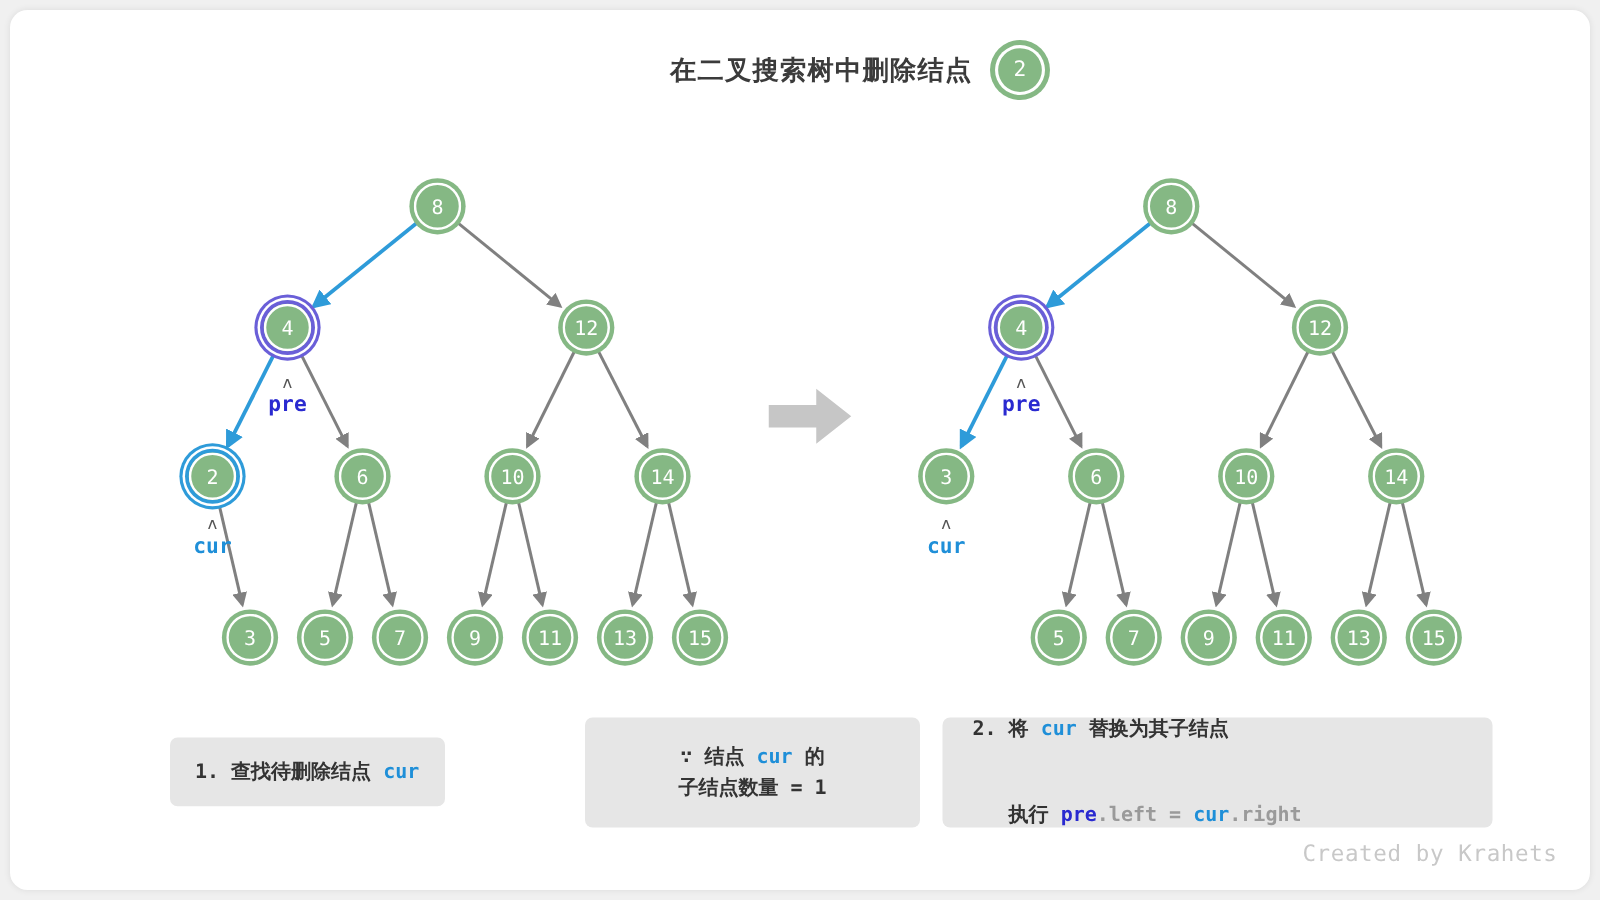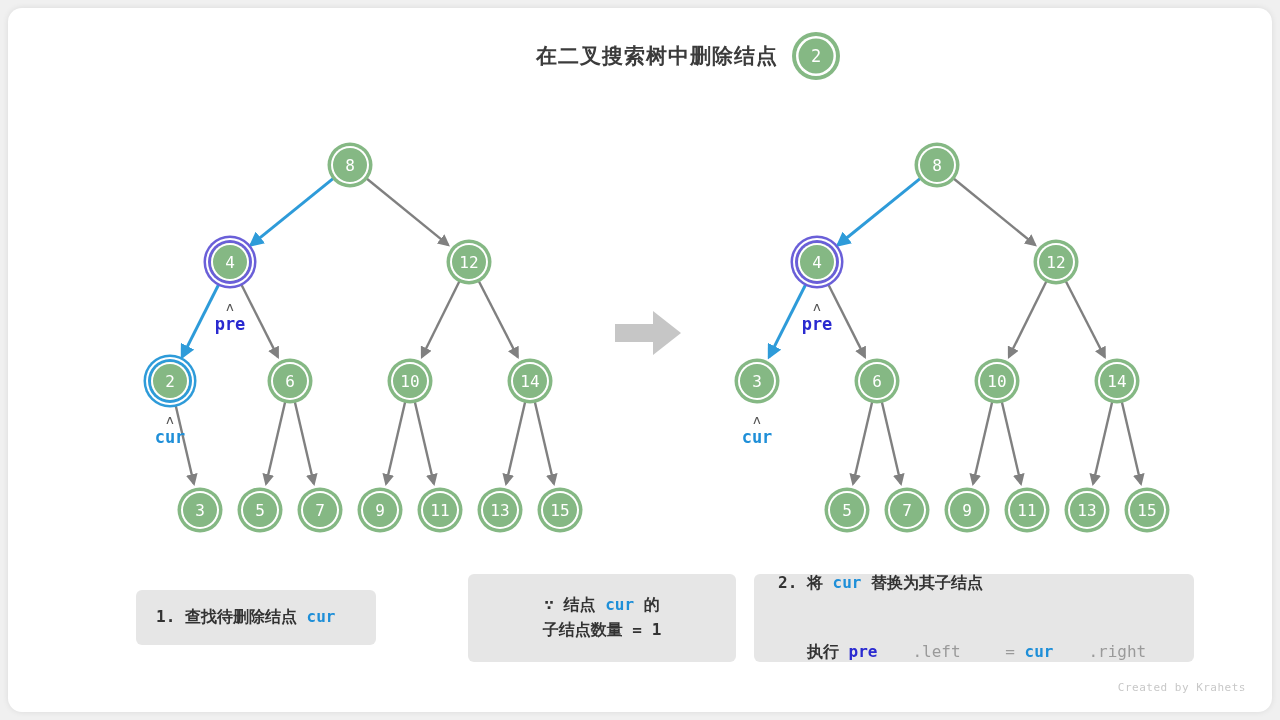--- a/index.html
+++ b/index.html
@@ -123,33 +123,33 @@
     flex-direction: column;
     justify-content: center;
     font-family: "DejaVu Sans Mono", monospace;
     font-size: 16px;
     font-weight: bold;
     color: #333333;
   }
   .caption .line { white-space: pre; line-height: 1.55; }
   .kw-cur  { color: #1f8fd8; }
   .kw-pre  { color: #2a2ad0; }
-  .kw-dim  { color: #9a9a9a; font-weight: normal; margin-left: 35px; }
-
-  #caption-1 { left: 128px; top: 582px; width: 240px; height: 55px; padding: 0 20px; }
+  .kw-dim  { color: #9a9a9a; font-weight: bold; }
+
+  #caption-1 { left: 128px; top: 582px; width: 220px; height: 55px; padding: 0 20px; }
   #caption-2 { left: 460px; top: 566px; width: 268px; height: 88px; padding: 0 22px; align-items: center; }
   #caption-3 { left: 746px; top: 566px; width: 440px; height: 88px; padding: 15px 24px; gap: 44px; }
 
   
   #footer {
     position: absolute;
     right: 26px;
     bottom: 18px;
     font-family: "DejaVu Sans Mono", monospace;
-    font-size: 11px;
+    font-size: 18px;
     color: #c8c8c8;
     letter-spacing: 0.5px;
   }
 </style>
 </head>
 <body>
 
 <div id="card">
 
   <div id="title-row">

